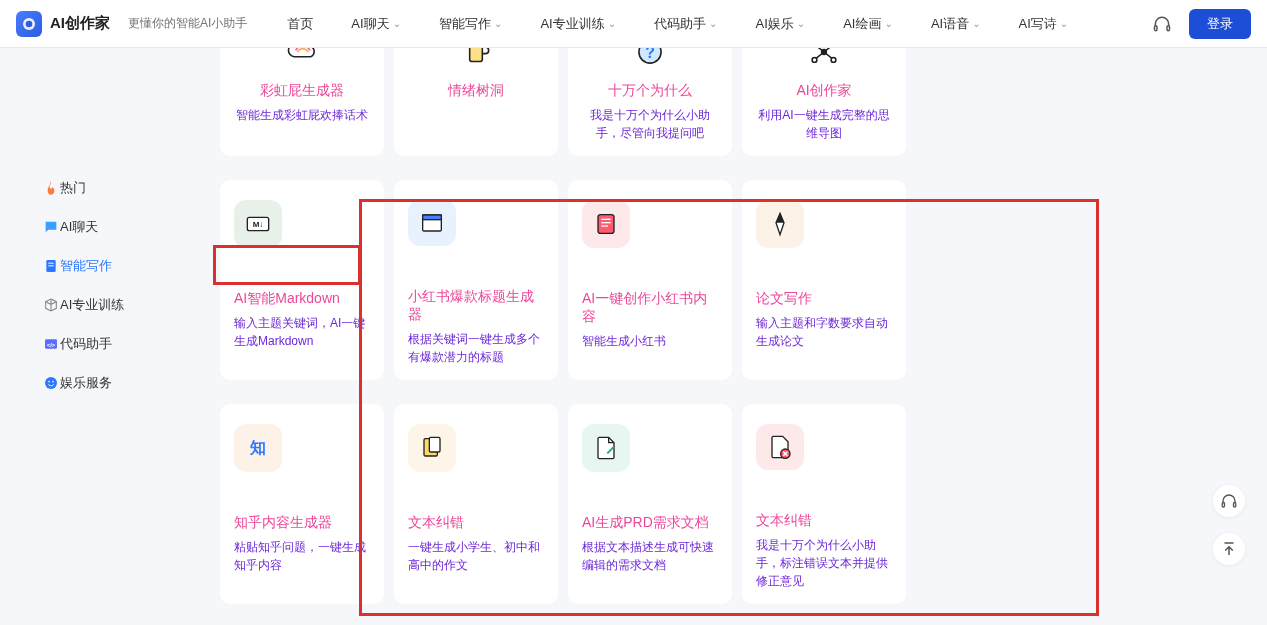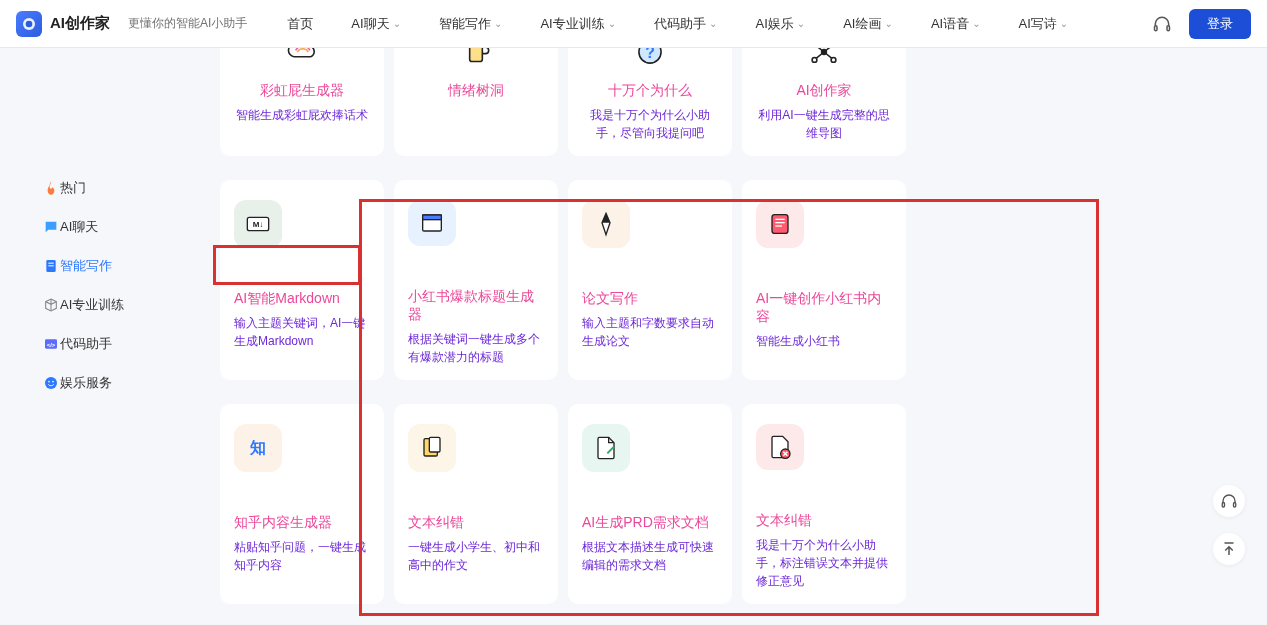--- a/index.html
+++ b/index.html
@@ -398,40 +398,40 @@
         <div class="card-icon-wrap" style="background:#e8f2fe">
             <svg width="32" height="32" viewBox="0 0 48 48">
               <rect x="10" y="12" width="28" height="24" rx="2" fill="#fff" stroke="#222" stroke-width="2"></rect>
               <rect x="10" y="12" width="28" height="7" fill="#4a7cff" stroke="#222" stroke-width="2"></rect>
             </svg>
           </div>
         <div class="card-title">小红书爆款标题生成器</div>
         <div class="card-desc">根据关键词一键生成多个有爆款潜力的标题</div>
       </div>
       <div class="card">
-        <div class="card-icon-wrap" style="background:#fdf2e8">
-            <svg width="32" height="32" viewBox="0 0 48 48">
-              <path d="M24 8l6 14-6 18-6-18 6-14z" fill="#fff" stroke="#222" stroke-width="2"></path>
-              <path d="M24 8l6 14H18l6-14z" fill="#222"></path>
-            </svg>
-          </div>
-        <div class="card-title">论文写作</div>
-        <div class="card-desc">输入主题和字数要求自动生成论文</div>
-      </div>
-      <div class="card">
         <div class="card-icon-wrap" style="background:#fde9ea">
             <svg width="32" height="32" viewBox="0 0 48 48">
               <rect x="12" y="10" width="24" height="28" rx="4" fill="#ff5a6e" stroke="#222" stroke-width="2"></rect>
               <rect x="17" y="16" width="14" height="2" fill="#fff"></rect>
               <rect x="17" y="21" width="14" height="2" fill="#fff"></rect>
               <rect x="17" y="26" width="10" height="2" fill="#fff"></rect>
             </svg>
           </div>
         <div class="card-title">AI一键创作小红书内容</div>
         <div class="card-desc">智能生成小红书</div>
+      </div>
+      <div class="card">
+        <div class="card-icon-wrap" style="background:#fdf2e8">
+            <svg width="32" height="32" viewBox="0 0 48 48">
+              <path d="M24 8l6 14-6 18-6-18 6-14z" fill="#fff" stroke="#222" stroke-width="2"></path>
+              <path d="M24 8l6 14H18l6-14z" fill="#222"></path>
+            </svg>
+          </div>
+        <div class="card-title">论文写作</div>
+        <div class="card-desc">输入主题和字数要求自动生成论文</div>
       </div>
     </div>
 
     <div class="card-grid grid2">
       <div class="card">
         <div class="card-icon-wrap" style="background:#fdf2e8">
             <svg width="32" height="32" viewBox="0 0 48 48">
               <text x="24" y="32" text-anchor="middle" font-size="24" fill="#2d78ff" font-weight="bold">知</text>
             </svg>
           </div>

